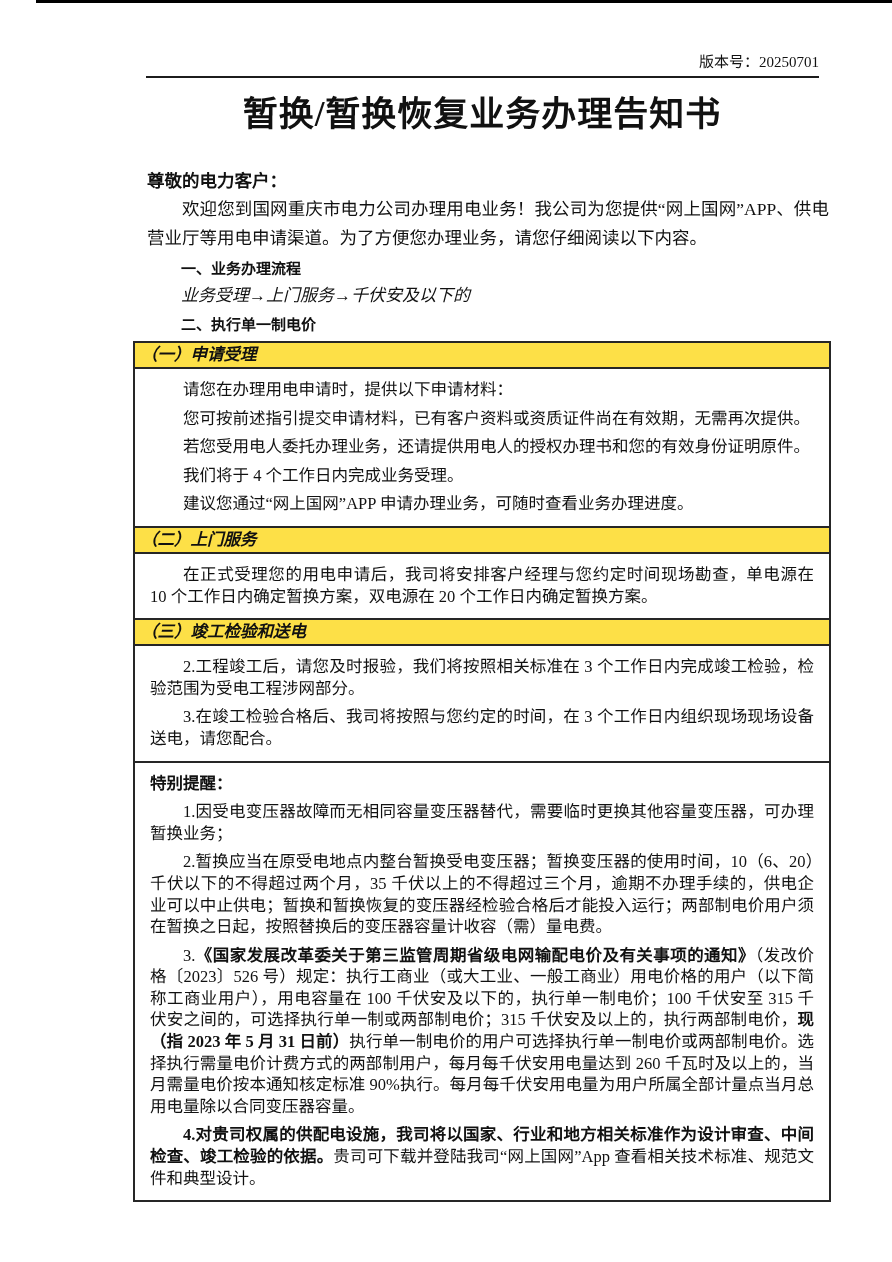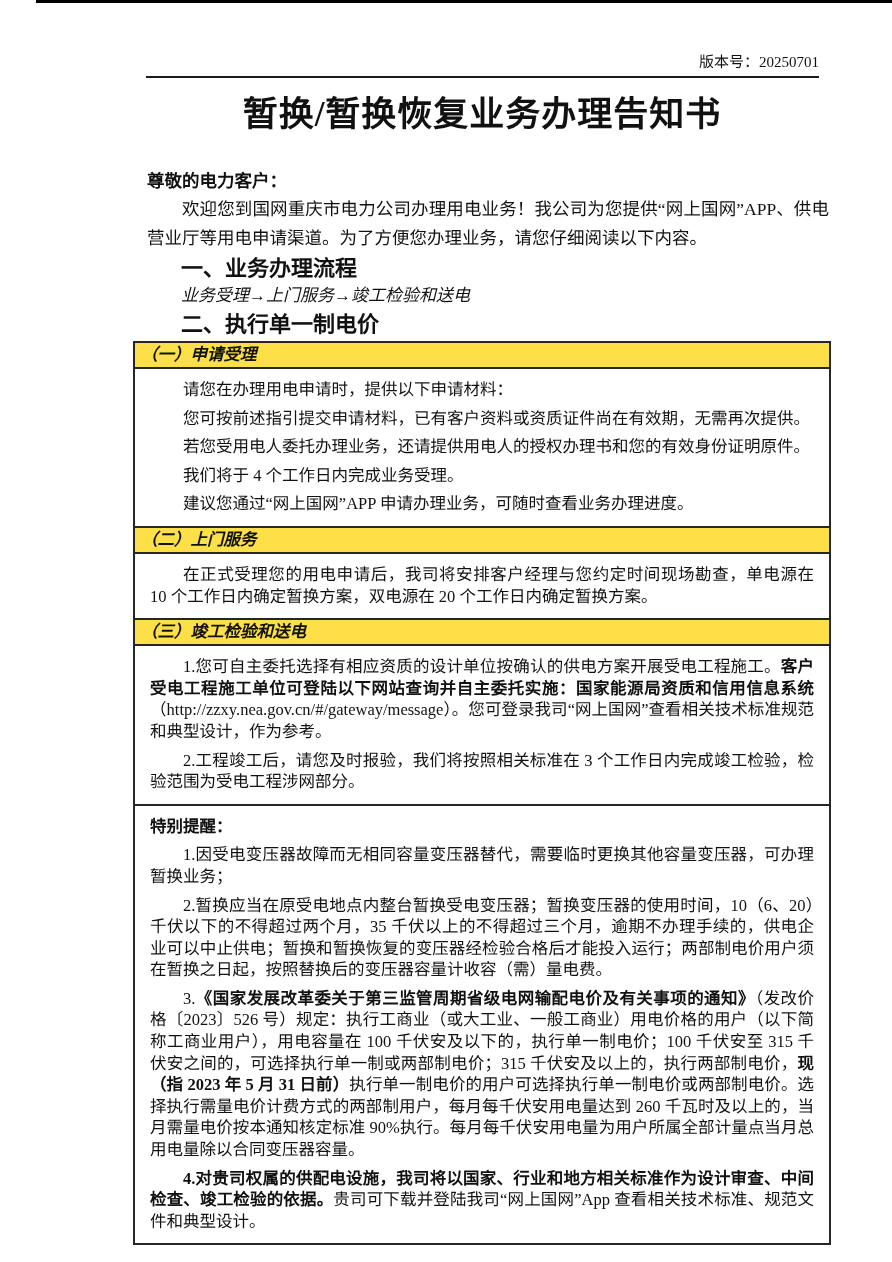--- a/index.html
+++ b/index.html
@@ -44,21 +44,21 @@
     margin: 2px 2px 0 14px;
     font-size: 17.5px;
     line-height: 29px;
     text-indent: 2em;
     text-align: justify;
   }
   .h-num {
     margin: 2px 0 0 48px;
     font-family: "Liberation Sans", "DejaVu Sans", sans-serif;
     font-weight: bold;
-    font-size: 22px;
+    font-size: 15px;
     line-height: 27px;
   }
   .flow-line {
     margin: 0 0 0 48px;
     font-style: italic;
     font-size: 17px;
     line-height: 27px;
   }
 
   .doc-table {
@@ -107,21 +107,21 @@
   <div class="version-row">
     <span>版本号：20250701</span>
   </div>
 
   <h1 class="doc-title">暂换/暂换恢复业务办理告知书</h1>
 
   <div class="prose">
     <p class="salutation">尊敬的电力客户：</p>
     <p class="intro">欢迎您到国网重庆市电力公司办理用电业务！我公司为您提供“网上国网”APP、供电营业厅等用电申请渠道。为了方便您办理业务，请您仔细阅读以下内容。</p>
     <div class="h-num">一、业务办理流程</div>
-    <div class="flow-line">业务受理→上门服务→竣工检验和送电</div>
+    <div class="flow-line">业务受理→上门服务→千伏安及以下的</div>
     <div class="h-num">二、执行单一制电价</div>
   </div>
 
   <div class="doc-table">
 
     <div class="sec-head">（一）申请受理</div>
     <div class="sec-body">
       <p>请您在办理用电申请时，提供以下申请材料：</p>
       <p>您可按前述指引提交申请材料，已有客户资料或资质证件尚在有效期，无需再次提供。</p>
       <p>若您受用电人委托办理业务，还请提供用电人的授权办理书和您的有效身份证明原件。</p>
@@ -129,22 +129,22 @@
       <p>建议您通过“网上国网”APP 申请办理业务，可随时查看业务办理进度。</p>
     </div>
 
     <div class="sec-head">（二）上门服务</div>
     <div class="sec-body">
       <p>在正式受理您的用电申请后，我司将安排客户经理与您约定时间现场勘查，单电源在 10 个工作日内确定暂换方案，双电源在 20 个工作日内确定暂换方案。</p>
     </div>
 
     <div class="sec-head">（三）竣工检验和送电</div>
     <div class="sec-body">
-      <p><span>1.您可自主委托选择有相应资质的设计单位按确认的供电方案开展受电工程施工。</span><span class="b">客户受电工程施工单位可登陆以下网站查询并自主委托实施：国家能源局资质和信用信息系统</span><span>（http://zzxy.nea.gov.cn/#/gateway/message）。</span><span>您可登录我司“网上国网”查看相关技术标准规范和典型设计，作为参考。</span></p>
       <p>2.工程竣工后，请您及时报验，我们将按照相关标准在 3 个工作日内完成竣工检验，检验范围为受电工程涉网部分。</p>
+      <p>3.在竣工检验合格后、我司将按照与您约定的时间，在 3 个工作日内组织现场现场设备送电，请您配合。</p>
     </div>
 
     <div class="special-box">
       <p class="special-label">特别提醒：</p>
       <p>1.因受电变压器故障而无相同容量变压器替代，需要临时更换其他容量变压器，可办理暂换业务；</p>
       <p>2.暂换应当在原受电地点内整台暂换受电变压器；暂换变压器的使用时间，10（6、20）千伏以下的不得超过两个月，35 千伏以上的不得超过三个月，逾期不办理手续的，供电企业可以中止供电；暂换和暂换恢复的变压器经检验合格后才能投入运行；两部制电价用户须在暂换之日起，按照替换后的变压器容量计收容（需）量电费。</p>
       <p><span>3.</span><span class="b">《国家发展改革委关于第三监管周期省级电网输配电价及有关事项的通知》</span><span>（发改价格〔2023〕526 号）规定：执行工商业（或大工业、一般工商业）用电价格的用户（以下简称工商业用户），用电容量在 100 千伏安及以下的，执行单一制电价；100 千伏安至 315 千伏安之间的，可选择执行单一制或两部制电价；315 千伏安及以上的，执行两部制电价，</span><span class="b">现（指 2023 年 5 月 31 日前）</span><span>执行单一制电价的用户可选择执行单一制电价或两部制电价。选择执行需量电价计费方式的两部制用户，每月每千伏安用电量达到 260 千瓦时及以上的，当月需量电价按本通知核定标准 90%执行。每月每千伏安用电量为用户所属全部计量点当月总用电量除以合同变压器容量。</span></p>
       <p><span class="b">4.对贵司权属的供配电设施，我司将以国家、行业和地方相关标准作为设计审查、中间检查、竣工检验的依据。</span><span>贵司可下载并登陆我司“网上国网”App 查看相关技术标准、规范文件和典型设计。</span></p>
 
     </div>

